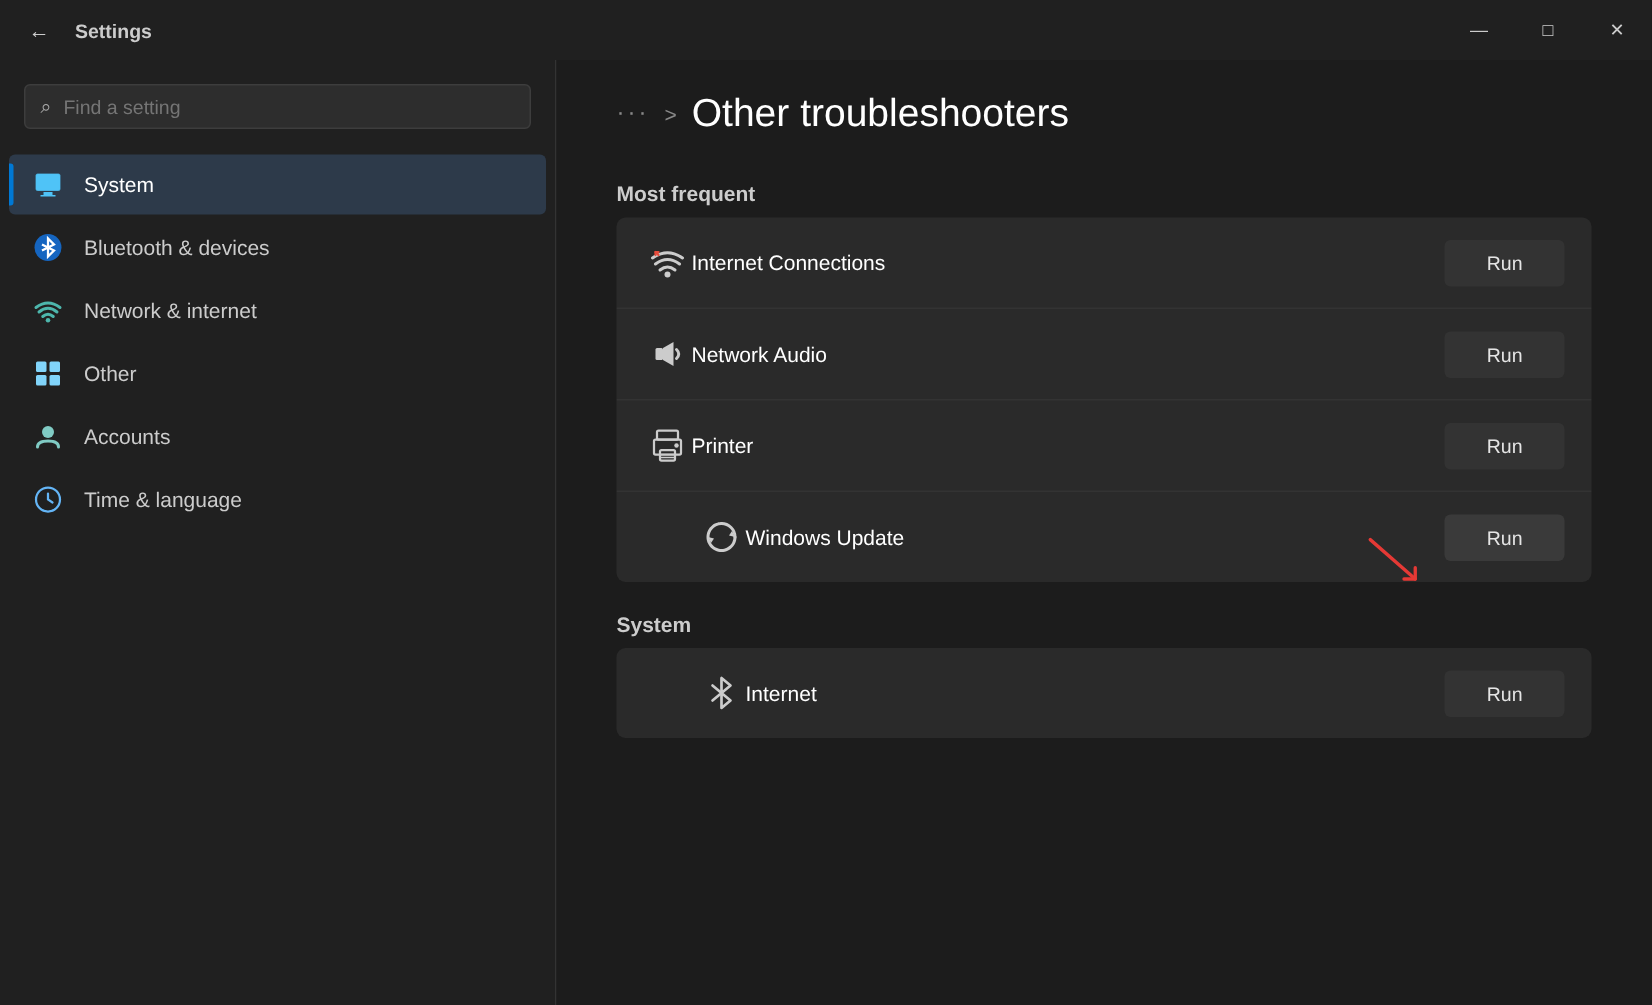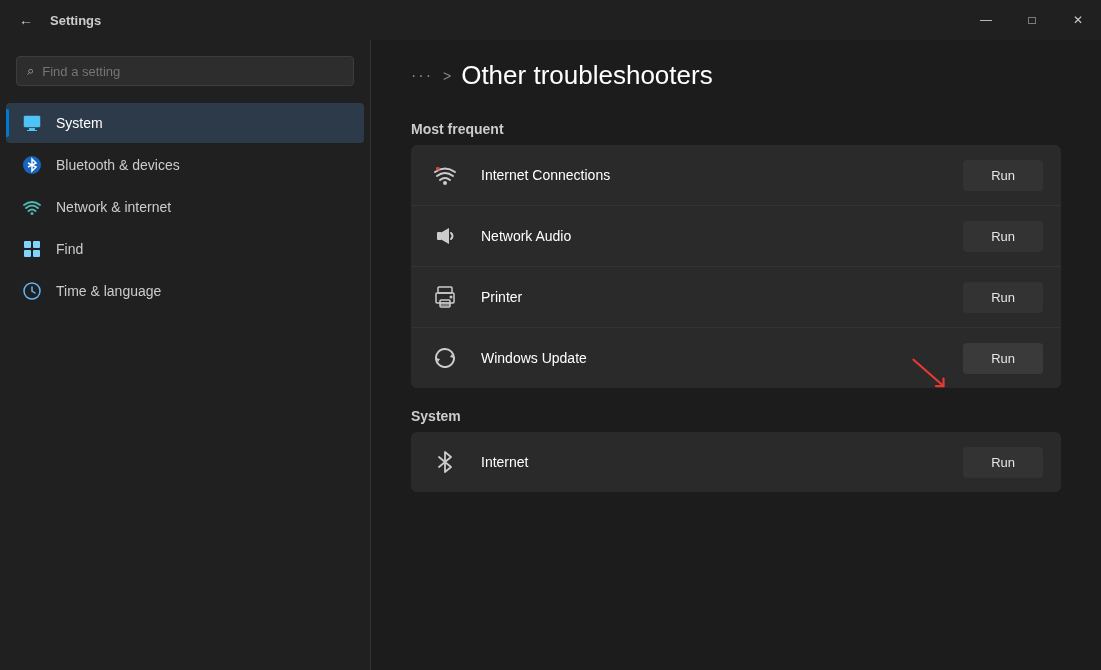--- a/index.html
+++ b/index.html
@@ -182,23 +182,23 @@
       border-radius: 6px;
       margin-bottom: 2px;
       overflow: hidden;
     }
 
     .troubleshooter-item {
       display: flex;
       align-items: center;
       padding: 14px 18px;
       border-bottom: 1px solid #333;
-      gap: 20px;
-    }
-    .troubleshooter-item:last-child { border-bottom: none; }
+      gap: 0;
+    }
+    .troubleshooter-item:last-child { border-bottom: none; margin-left: 36px; }
 
     .item-icon {
       width: 32px;
       height: 32px;
       display: flex;
       align-items: center;
       justify-content: center;
       font-size: 20px;
       flex-shrink: 0;
       color: #cccccc;
@@ -311,23 +311,32 @@
 
     <div class="nav-item">
       <div class="nav-icon">
         <svg width="20" height="20" viewBox="0 0 20 20" fill="none">
           <rect x="2" y="2" width="7" height="7" rx="1" fill="#81d4fa"></rect>
           <rect x="11" y="2" width="7" height="7" rx="1" fill="#81d4fa"></rect>
           <rect x="2" y="11" width="7" height="7" rx="1" fill="#81d4fa"></rect>
           <rect x="11" y="11" width="7" height="7" rx="1" fill="#81d4fa"></rect>
         </svg>
       </div>
-      <span class="nav-label">Find</span>
-    </div>
-
+      <span class="nav-label">Other</span>
+    </div>
+
+    <div class="nav-item">
+      <div class="nav-icon">
+        <svg width="20" height="20" viewBox="0 0 20 20" fill="none">
+          <circle cx="10" cy="7" r="4" fill="#80cbc4"></circle>
+          <path d="M3 17 Q3 13 10 13 Q17 13 17 17" stroke="#80cbc4" stroke-width="2" fill="none" stroke-linecap="round"></path>
+        </svg>
+      </div>
+      <span class="nav-label">Accounts</span>
+    </div>
 
     <div class="nav-item">
       <div class="nav-icon">
         <svg width="20" height="20" viewBox="0 0 20 20" fill="none">
           <circle cx="10" cy="10" r="8" stroke="#64b5f6" stroke-width="1.5" fill="none"></circle>
           <path d="M10 6 L10 10 L13 12" stroke="#64b5f6" stroke-width="1.5" stroke-linecap="round"></path>
         </svg>
       </div>
       <span class="nav-label">Time &amp; language</span>
     </div>

